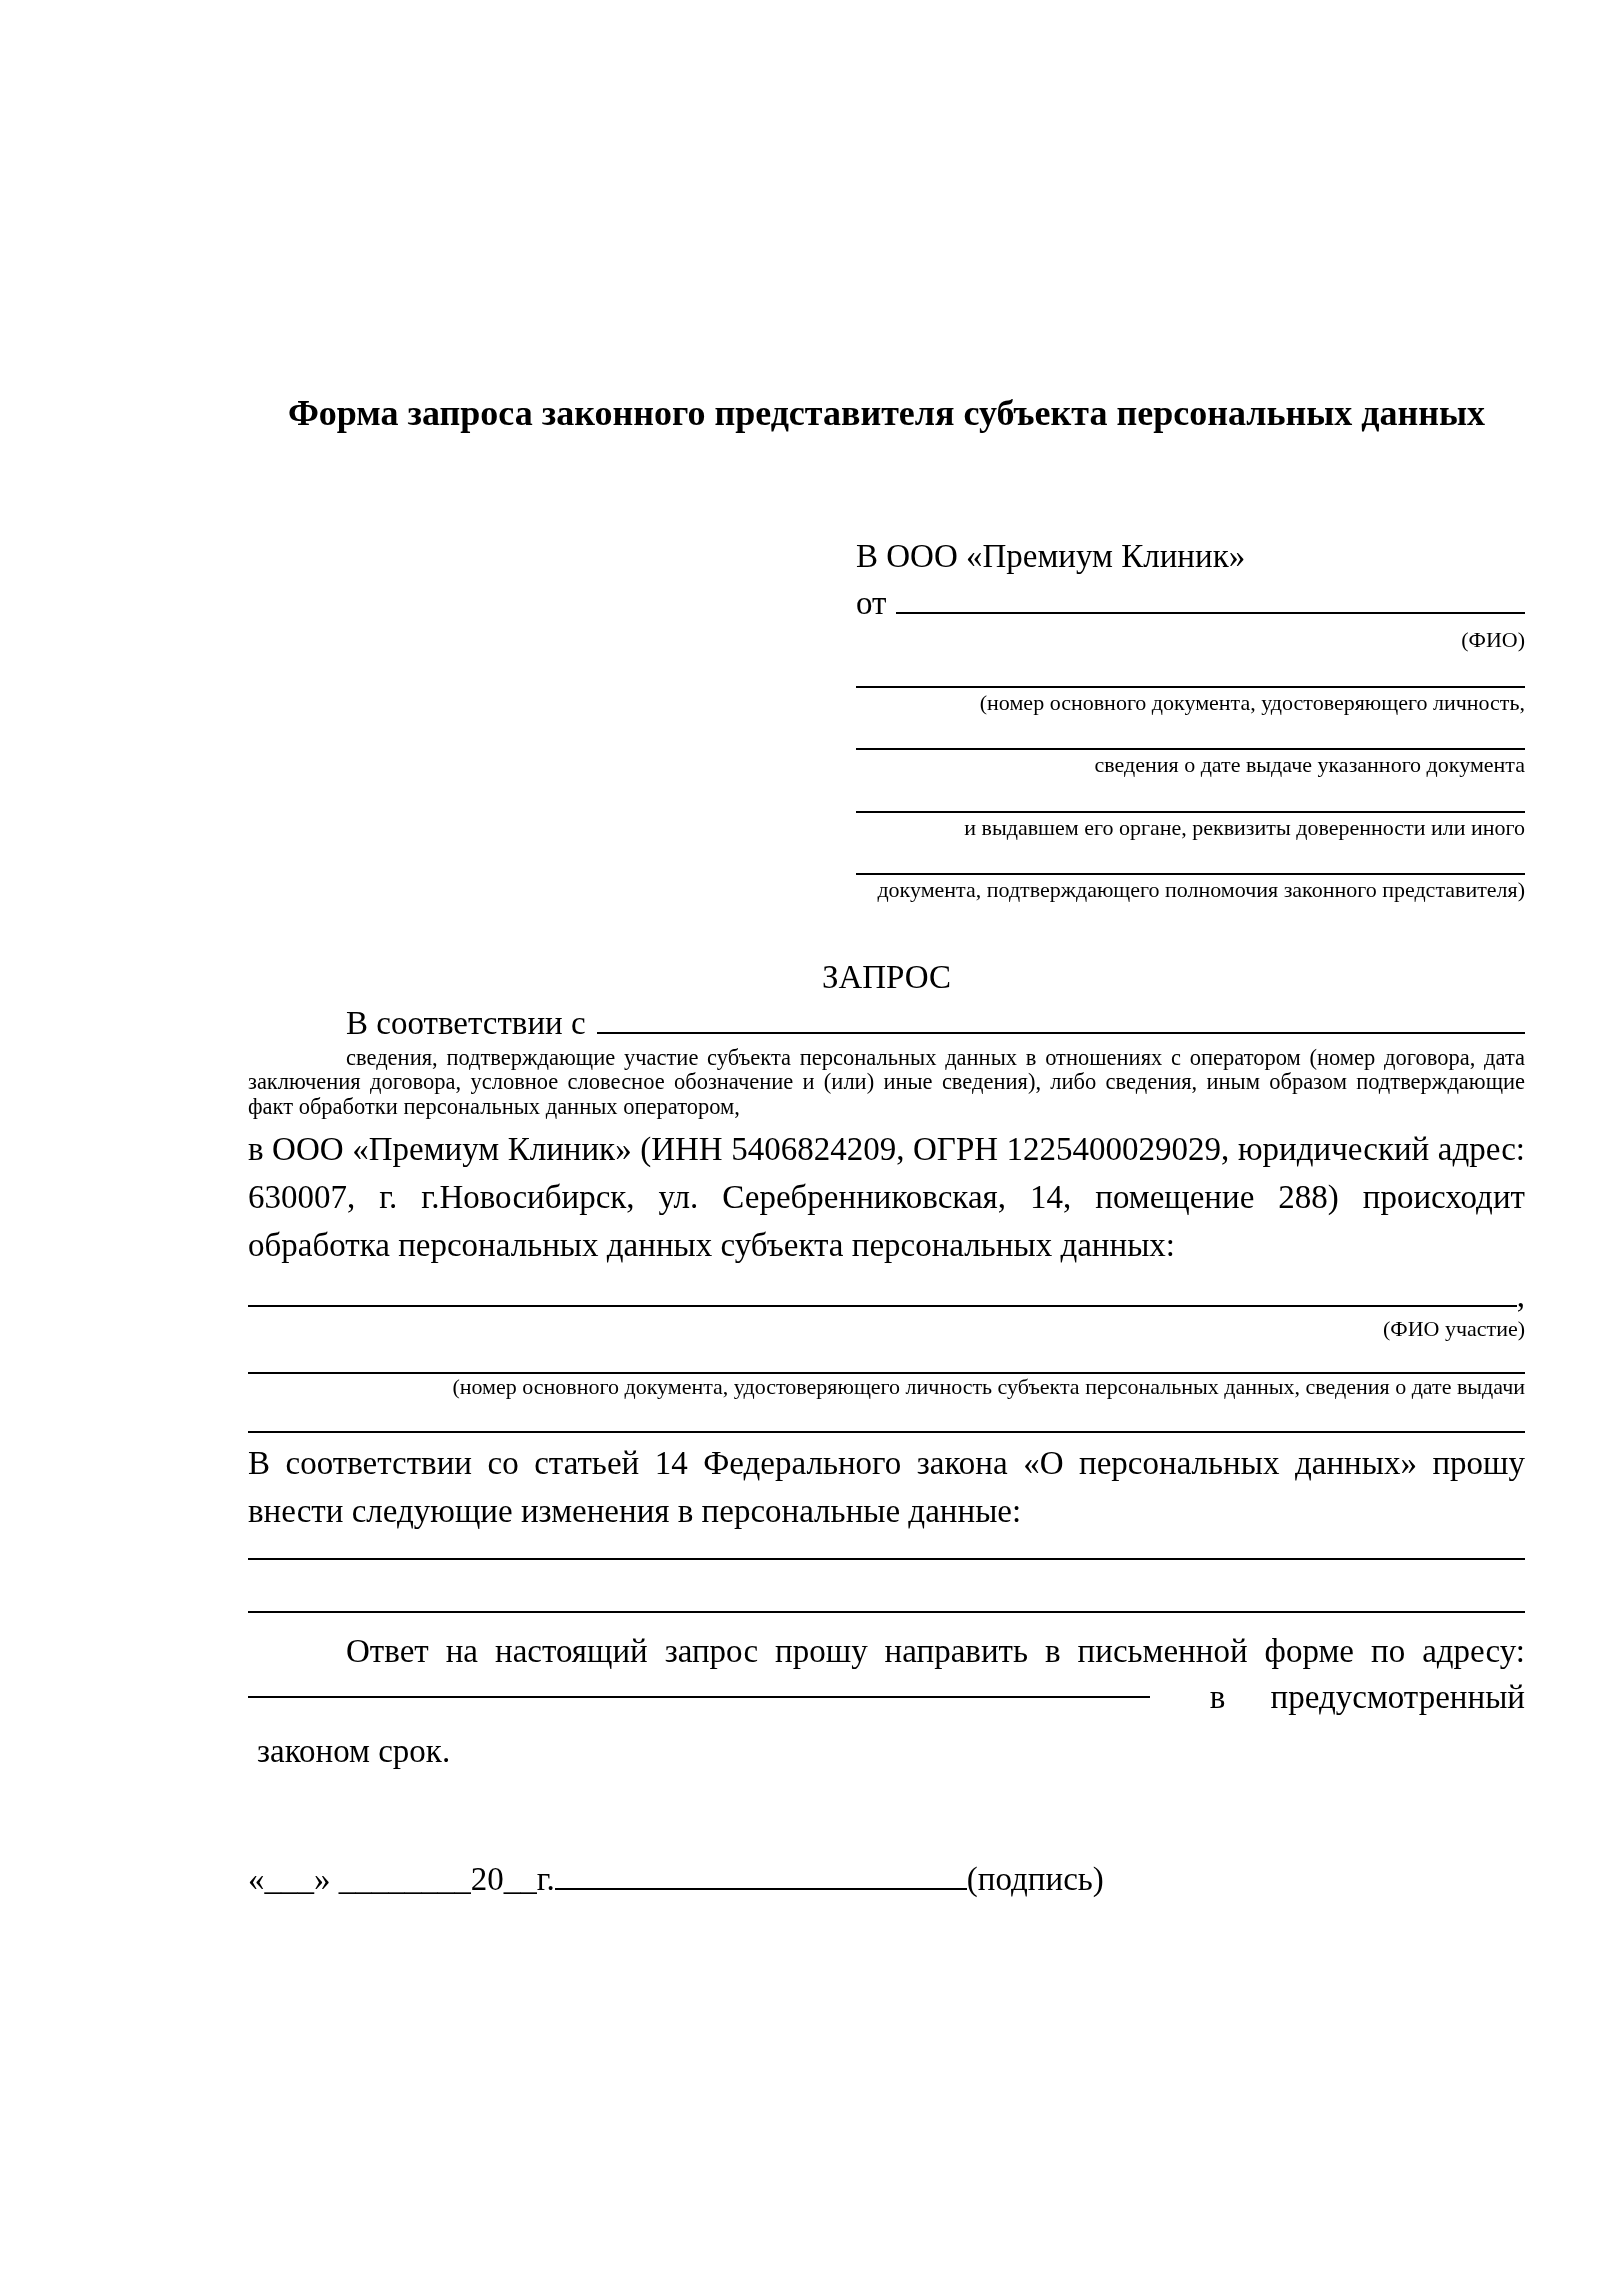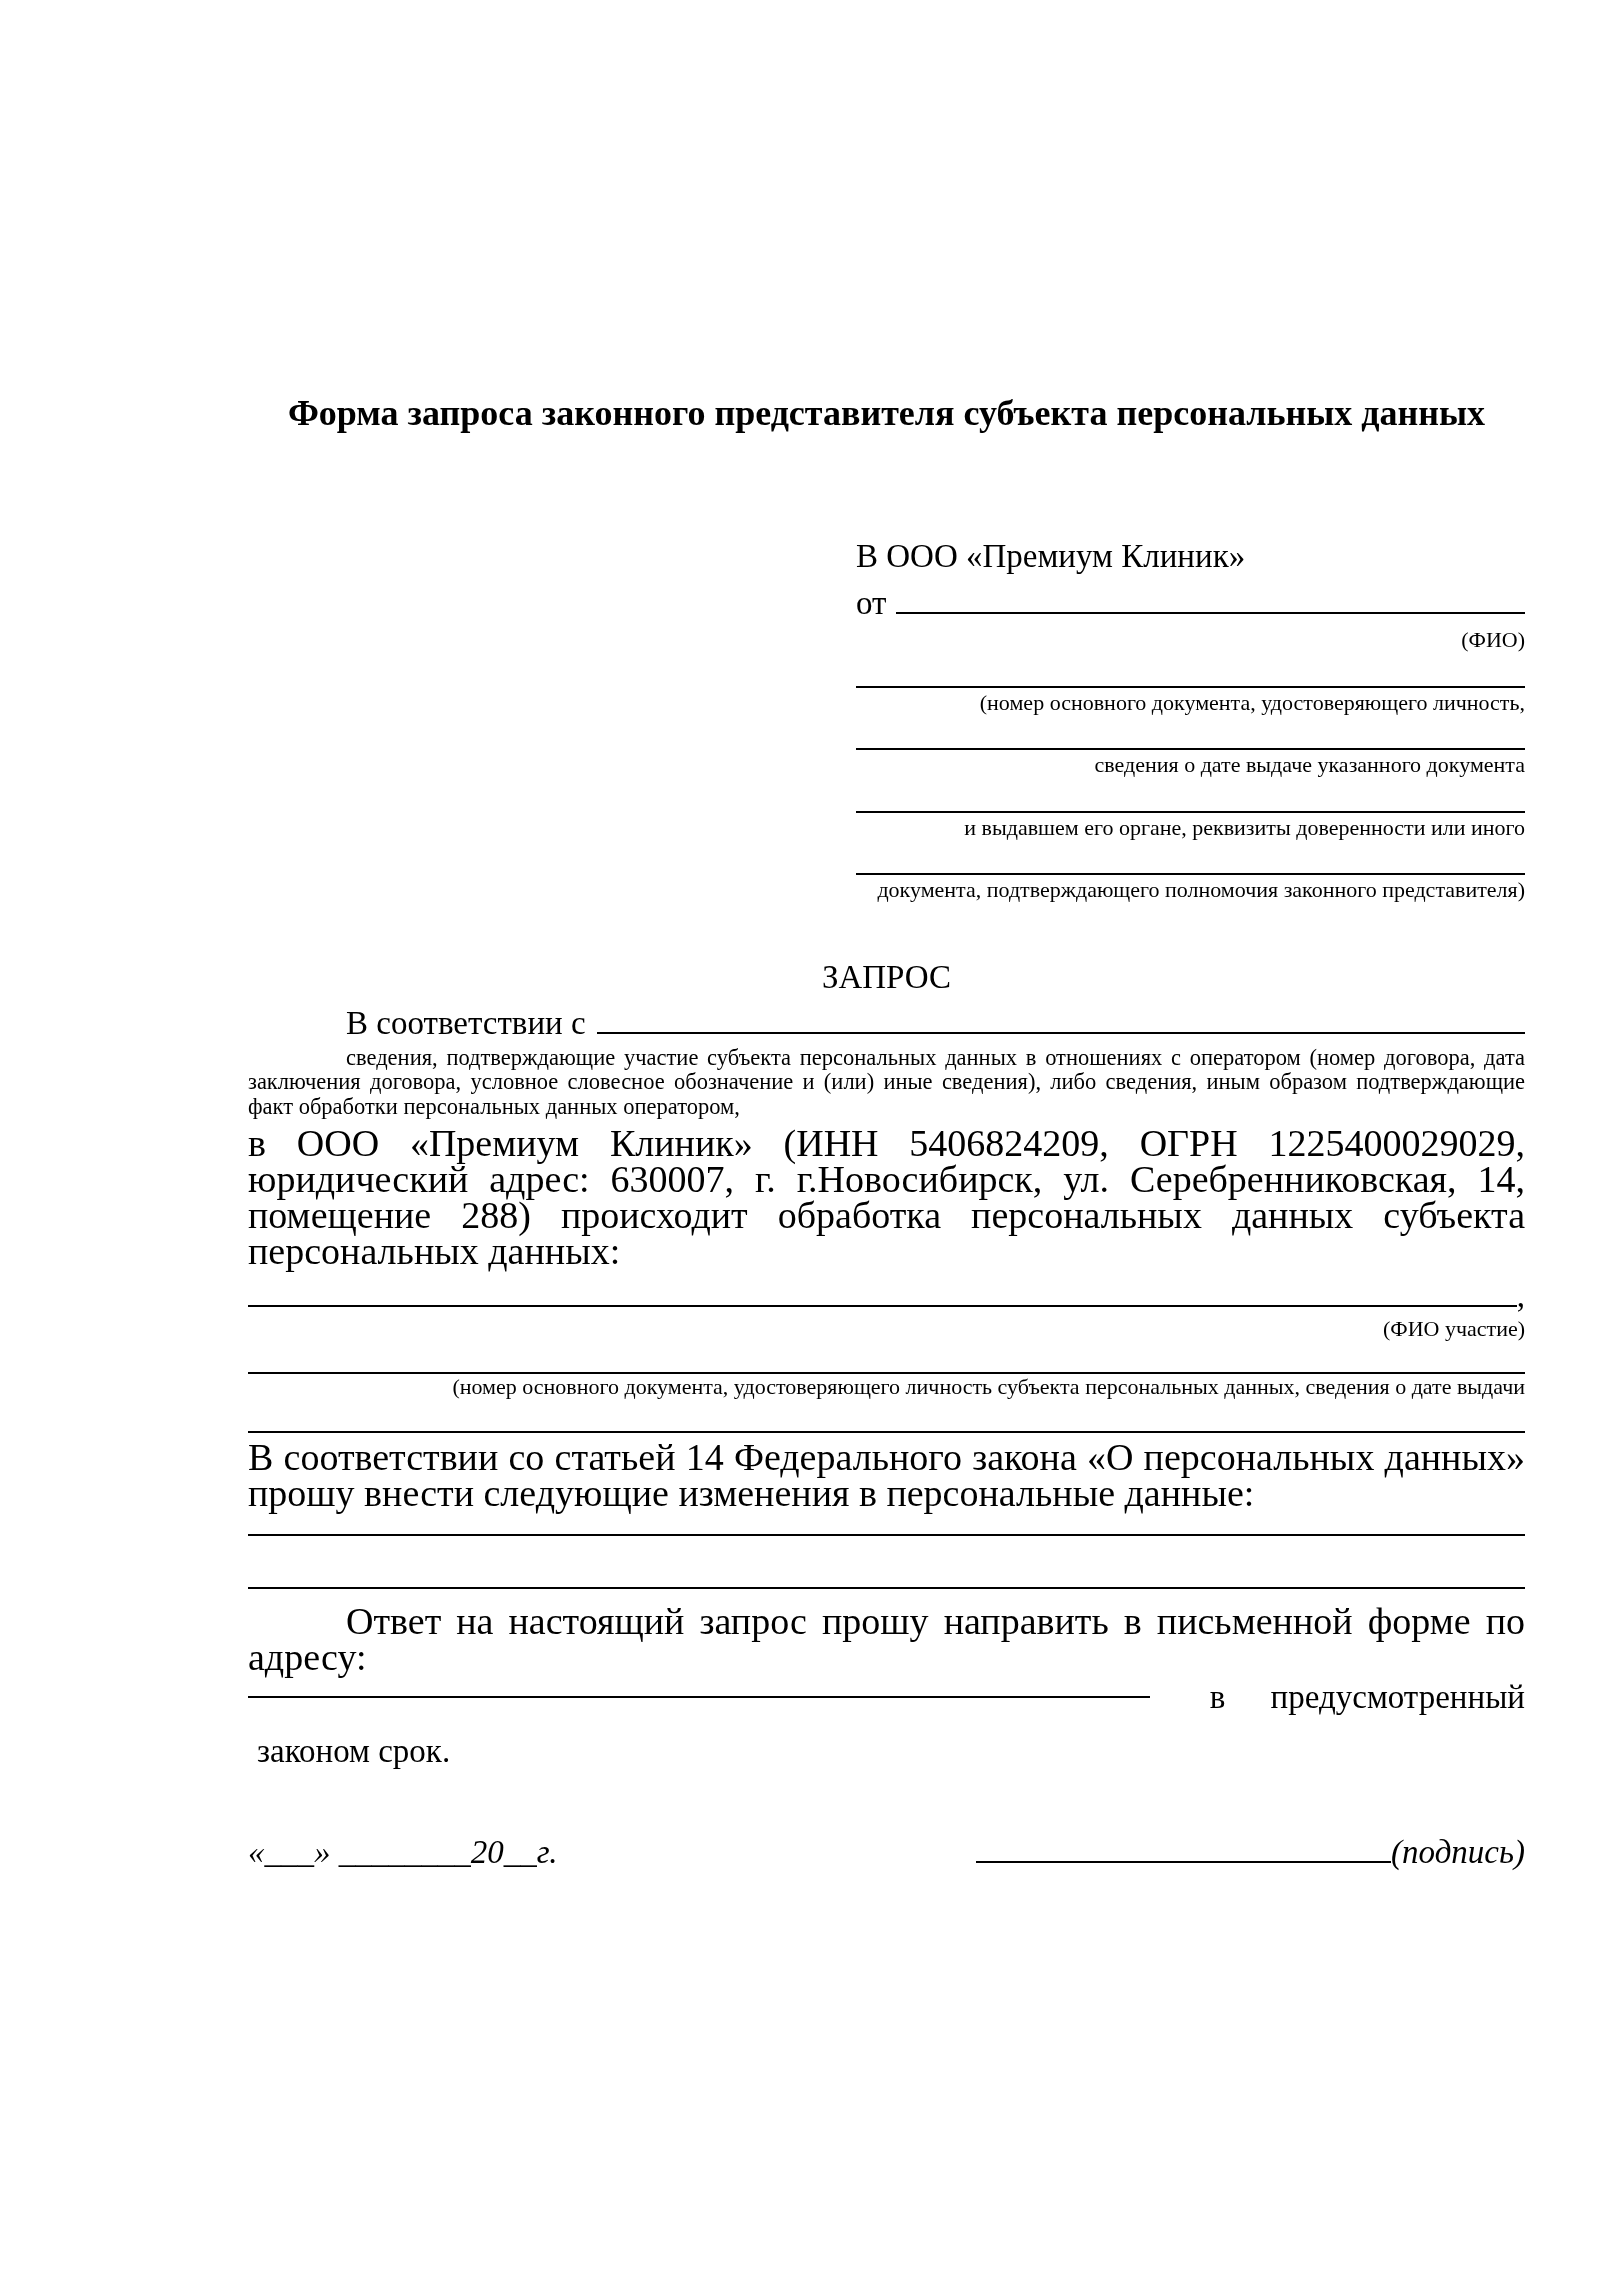--- a/index.html
+++ b/index.html
@@ -93,22 +93,22 @@
   }
   .footnote {
     margin: 0;
     font-size: 22.5px;
     line-height: 24.5px;
     text-align: justify;
     text-indent: 98px;
   }
   .body-par {
     margin: 5.9px 0 0 0;
-    font-size: 38px;
-    line-height: 36px;
+    font-size: 33px;
+    line-height: 48px;
     text-align: justify;
   }
   .subject-fio-row {
     display: flex;
     align-items: baseline;
     margin-top: 7.8px;
     font-size: 33px;
     line-height: 39px;
   }
   .blank-line {
@@ -134,25 +134,24 @@
   .answer-tail { word-spacing: 37px; white-space: nowrap; }
   .answer-end {
     margin: 9px;
     font-size: 33px;
     line-height: 45px;
     text-align: left;
   }
   .footer-row {
     display: flex;
     align-items: baseline;
-    justify-content: space-between;
-    margin-top: 57px;
+    justify-content: flex-start;
+    margin-top: 84px;
     font-size: 33px;
     line-height: 43px;
-    font-style: italic;
   }
   .sig-group {
     display: flex;
     align-items: baseline;
     flex: 0 0 549px;
   }
   .sig-group .fill-line { flex: 1 1 auto; }
   .sig-caption { white-space: nowrap; }
 </style>
 </head>

